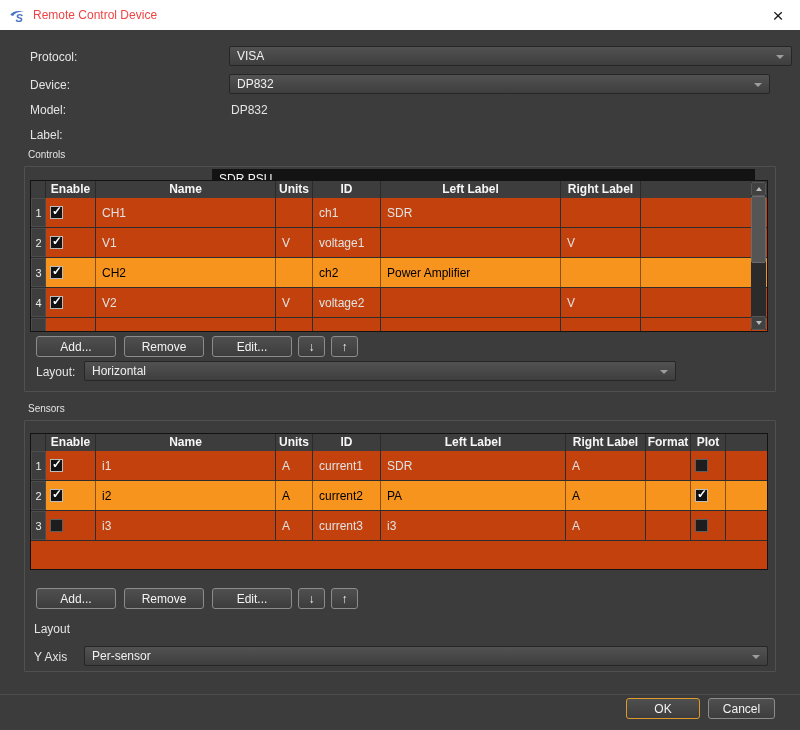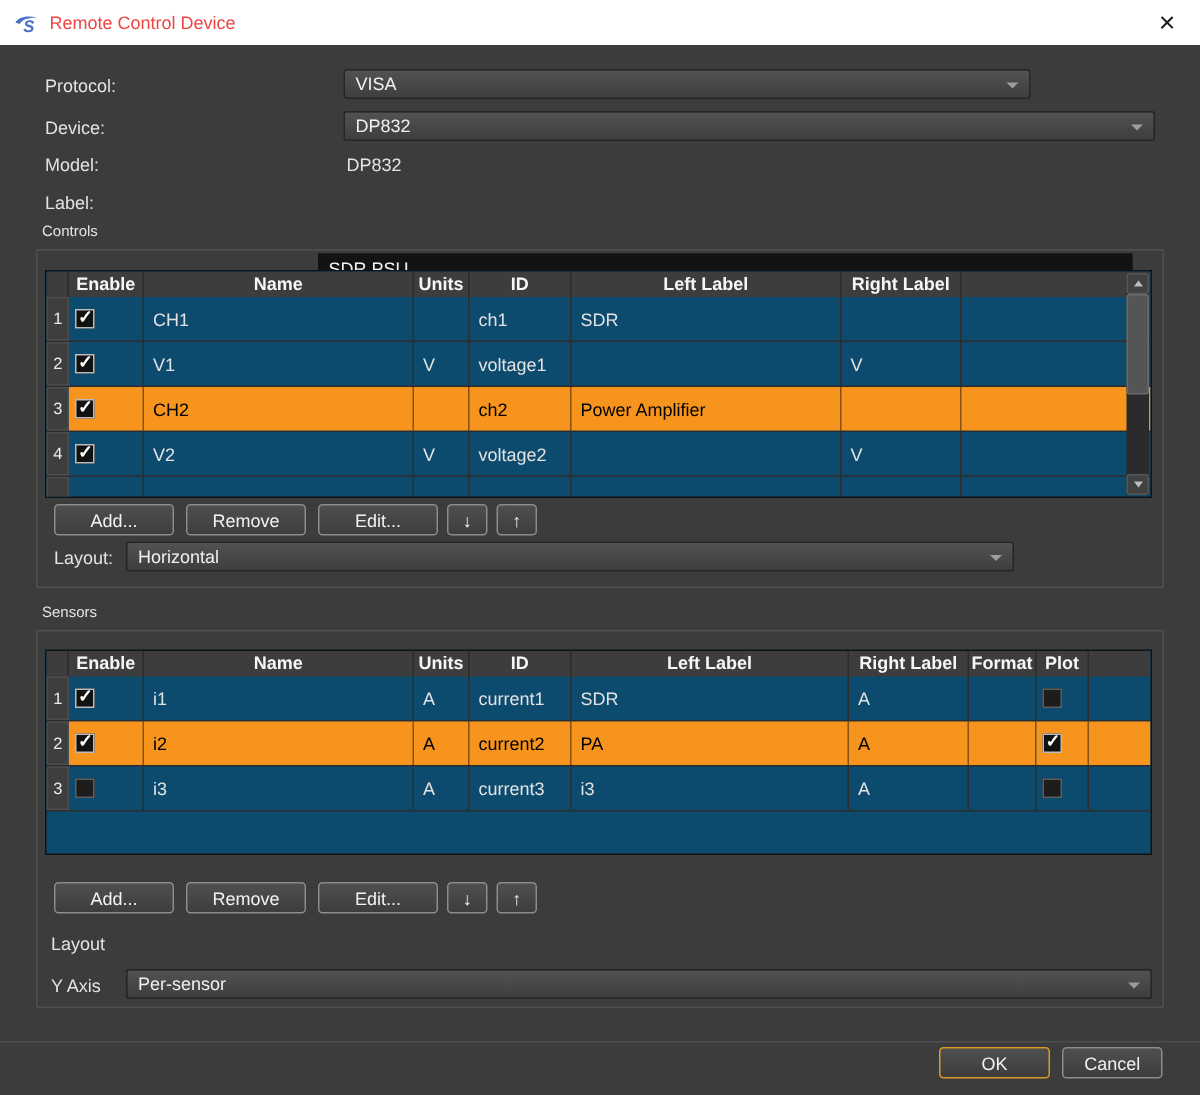--- a/index.html
+++ b/index.html
@@ -29,21 +29,21 @@
   .groupbox { position:absolute; border:1px solid #505050; border-radius:1px; }
   .section-label { position:absolute; font-size:10px; color:#e4e4e4; }
   
   .btn { position:absolute; height:21px; background:linear-gradient(#4f4f4f,#3d3d3d);
          border:1px solid #8c8c8c; border-radius:3px; color:#f2f2f2; font-size:12px;
          font-family:"Liberation Sans",sans-serif; display:flex; align-items:center; justify-content:center; cursor:pointer; }
   .btn.arrow-btn { font-weight:bold; font-size:12px; }
   .btn.ok { border-color:var(--accent); }
   .footer-sep { position:absolute; left:0; top:694px; width:800px; height:1px; background:#4e4e4e; }
   
-  .table { position:absolute; background:#0c4a6e; border:1px solid #121212; overflow:hidden; }
+  .table { position:absolute; background:#c2410c; border:1px solid #121212; overflow:hidden; }
   .thead { display:flex; height:17px; background:#3d3d3d; }
   .th { font-size:12px; font-weight:bold; color:#f6f6f6; text-align:center; line-height:16px;
         border-right:1px solid #2a2a2a; overflow:hidden; white-space:nowrap; flex:none; }
   .th.corner { width:15px; }
   .th.fill { flex:1 1 auto; border-right:none; }
   .trow { display:flex; height:30px; border-bottom:1px solid #2d2d2d; }
   .rownum { width:15px; flex:none; background:#3e3e3e; border:1px solid #4d4d4d;
             font-size:11px; color:#ececec; display:flex; align-items:center; justify-content:center; }
   .td { font-size:12px; color:#e2e2e2; display:flex; align-items:center; padding-left:6px;
         border-right:1px solid #2d2d2d; overflow:hidden; white-space:nowrap; flex:none; }
@@ -72,21 +72,21 @@
     <path d="M1.2 7.6 C3 4.2, 8.5 2.8, 14.8 4.6 C10 4.2, 5.2 5.6, 4 8.4 Z" fill="#4a72c4"></path>
     <text x="6.2" y="13.8" font-size="10.5" font-weight="bold" font-style="italic" fill="#4a72c4">S</text>
   </svg>
   <span class="title">Remote Control Device</span>
   <button class="close-btn">
     <span class="close-glyph">×</span>
   </button>
 </div>
 
 <span class="field-label" style="left:30px; top:50px;">Protocol:</span>
-<div class="combo" style="left:229px; top:46px; width:458px;">
+<div class="combo" style="left:229px; top:46px; width:563px;">
   <span>VISA</span>
   <span class="combo-arrow"></span>
 </div>
 
 <span class="field-label" style="left:30px; top:78px;">Device:</span>
 <div class="combo" style="left:229px; top:74px; width:541px;">
   <span>DP832</span>
   <span class="combo-arrow"></span>
 </div>
 

